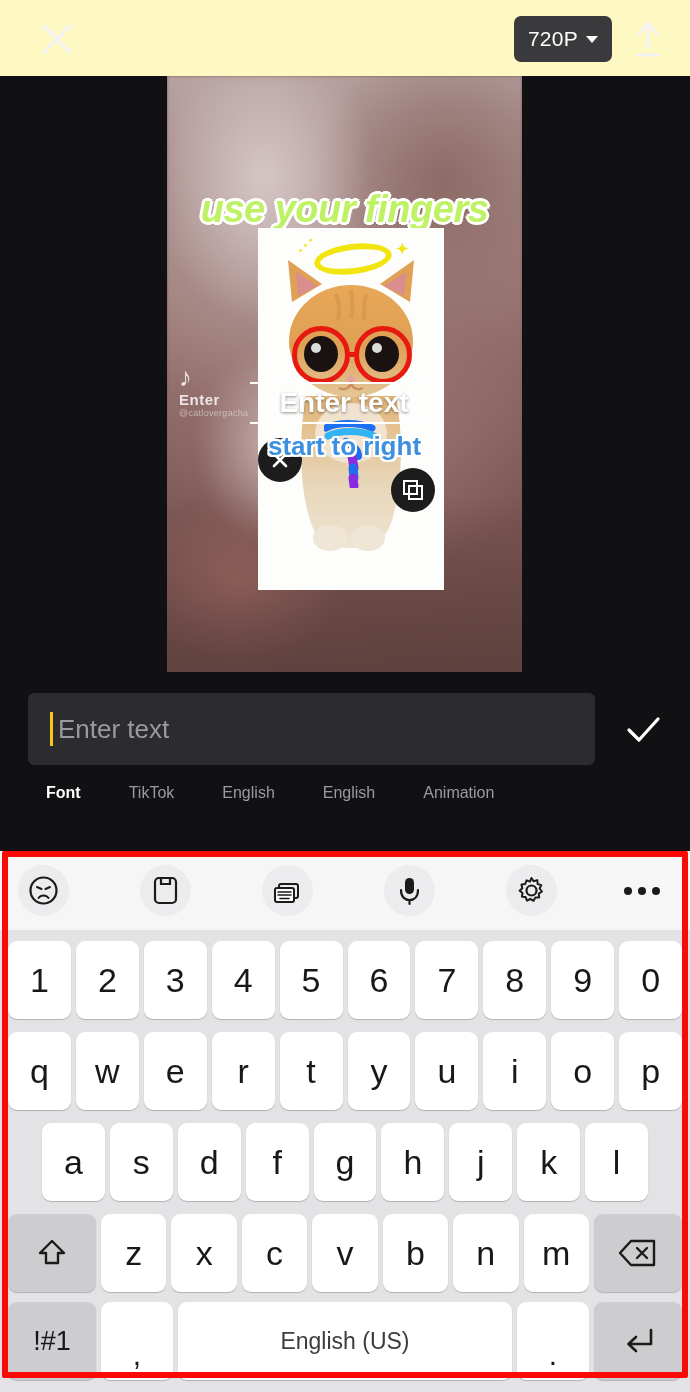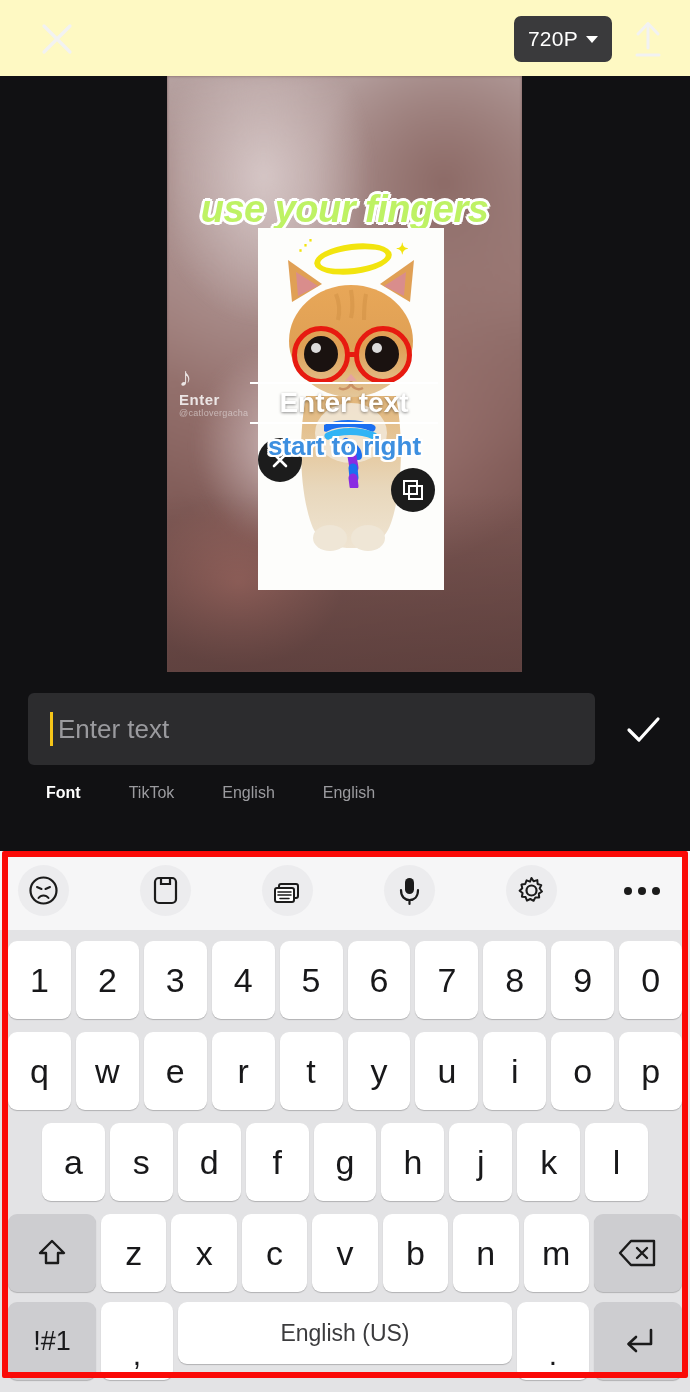--- a/index.html
+++ b/index.html
@@ -286,20 +286,21 @@
       <svg width="46" height="46" viewBox="0 0 46 46">
         <path d="M9 24 L19 34 L38 13" stroke="#fff" stroke-width="3.2" fill="none" stroke-linecap="round" stroke-linejoin="round"></path>
       </svg>
     </div>
 
     <div class="tabs">
       <div class="tab active">Font</div>
       <div class="tab">TikTok</div>
       <div class="tab">English</div>
       <div class="tab">English</div>
+      <div class="tab">Animation</div>
     </div>
   </div>
 
   <div class="kb-wrap">
 
     <div class="kb-toolbar">
       <div class="tool-icon" style="left:18px;">
         <svg width="31" height="31" viewBox="0 0 31 31">
           <circle cx="15.5" cy="15.5" r="13" stroke="#1b1b1b" stroke-width="2.2" fill="none"></circle>
           <path d="M9 12 L13.5 14" stroke="#1b1b1b" stroke-width="2" stroke-linecap="round"></path>
@@ -397,21 +398,21 @@
           <svg width="40" height="30" viewBox="0 0 40 30">
             <path d="M13 3 L36 3 L36 27 L13 27 L2 15 Z" stroke="#1b1b1b" stroke-width="2.4" fill="none" stroke-linejoin="round"></path>
             <path d="M19 10 L29 20 M29 10 L19 20" stroke="#1b1b1b" stroke-width="2.4" stroke-linecap="round"></path>
           </svg>
         </div>
       </div>
 
       <div class="krow" style="top:372px; height:84px; padding:0 8px; gap:5px; align-items:flex-start;">
         <div class="key gray sym" style="width:88px; height:78px;">!#1</div>
         <div class="key comma" style="width:72px; height:78px; align-items:flex-end; padding-bottom:8px;">,</div>
-        <div class="key space" style="flex:1; height:62px;">English (US)</div>
+        <div class="key space" style="flex:1; height:78px;">English (US)</div>
         <div class="key period" style="width:72px; height:78px; align-items:flex-end; padding-bottom:8px;">.</div>
         <div class="key gray" style="width:88px; height:78px;">
           <svg width="36" height="32" viewBox="0 0 36 32">
             <path d="M31 5 L31 19 L9 19" stroke="#1b1b1b" stroke-width="2.6" fill="none" stroke-linecap="round" stroke-linejoin="round"></path>
             <path d="M16 12 L8.5 19 L16 26" stroke="#1b1b1b" stroke-width="2.6" fill="none" stroke-linecap="round" stroke-linejoin="round"></path>
           </svg>
         </div>
       </div>
     </div>
   </div>

